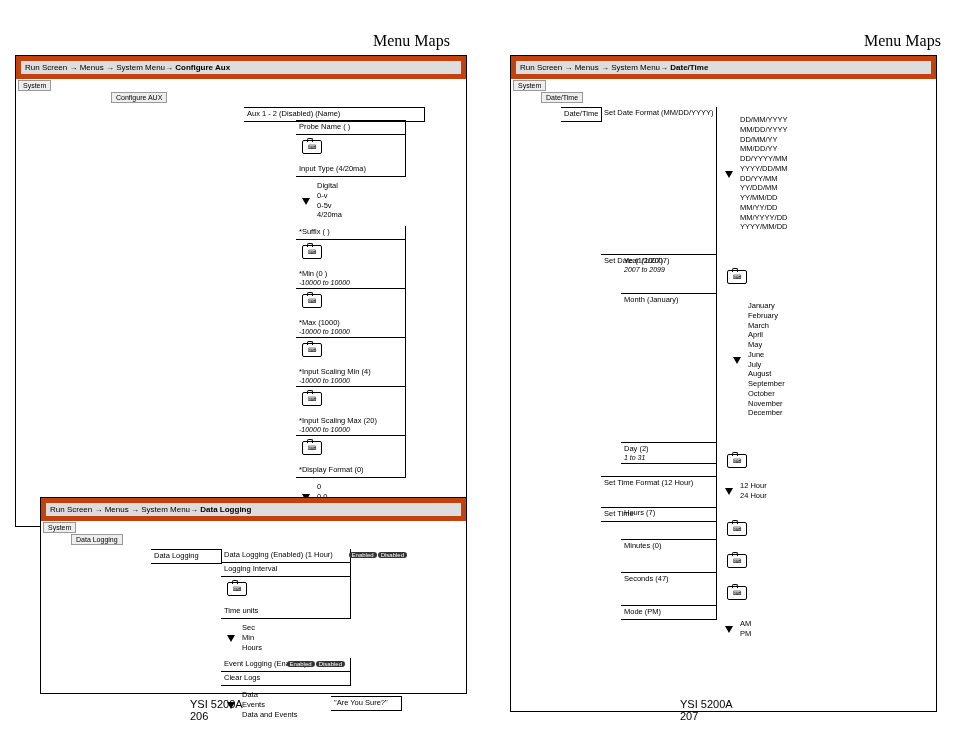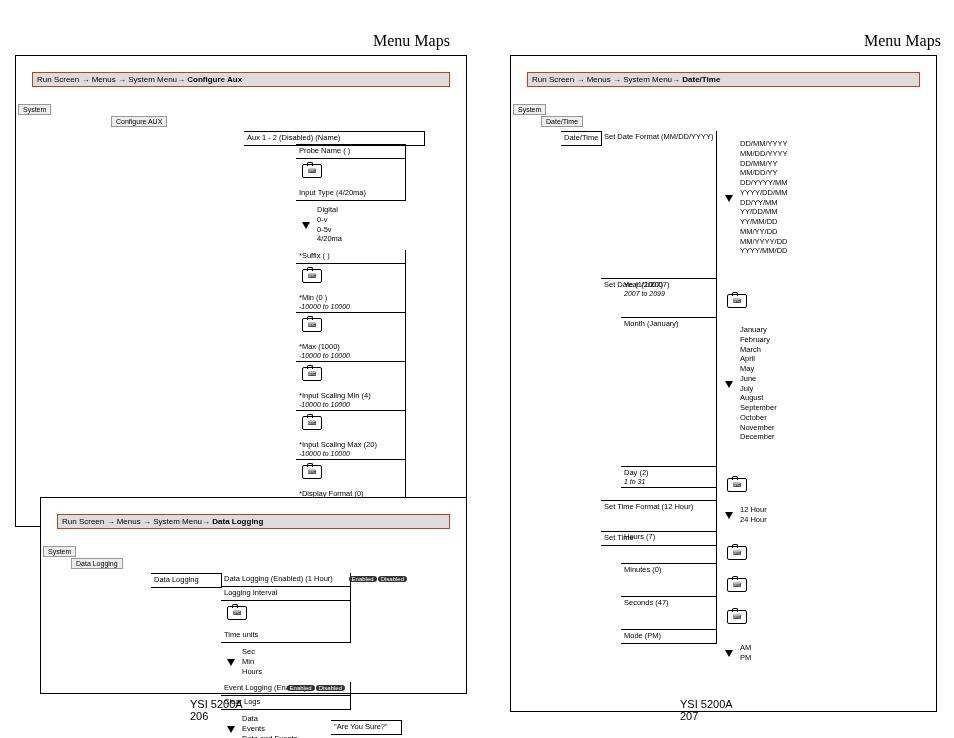--- a/index.html
+++ b/index.html
@@ -1,21 +1,21 @@
 <!DOCTYPE html>
 <html><head>
 <meta charset="utf-8">
 <style>
 body{margin:0;background:#fff;font-family:'Segoe UI',Arial,sans-serif;font-size:8px;color:#000;width:954px;height:738px;position:relative;overflow:hidden}
 .page{position:absolute;top:20px;border:1px solid #000;background:#fff}
 .page-left{left:15px;width:450px;height:470px}
 .page-left2{left:40px;top:497px;width:425px;height:195px}
 .page-right{left:510px;width:425px;height:655px}
 .section-title{position:absolute;font-size:16px;font-family:Liberation Serif, serif}
-.breadcrumb{background:#ddd;border:1px solid #c2410c;padding:2px 4px;font-size:8px;margin:16px}
+.breadcrumb{background:#ddd;border:5px solid #c2410c;padding:2px 4px;font-size:8px;margin:0}
 .breadcrumb b{font-weight:bold}
 .tab{display:inline-block;background:#eee;border:1px solid #999;padding:1px 4px;font-size:7px;margin-top:-1px}
 .content{position:relative;padding:2px}
 .col{position:absolute;border-top:1px solid #000;border-right:1px solid #000}
 .row{border-bottom:1px solid #000;padding:1px 3px;min-height:11px;font-size:7.5px;white-space:nowrap}
 .opt{font-size:7.5px;padding:0 3px;white-space:nowrap;line-height:1.3}
 .sub{font-style:italic;font-size:7px}
 .ic{display:inline-block;width:18px;height:12px;border:1px solid #000;border-radius:2px;font-size:6px;text-align:center;line-height:12px;margin:3px 0 3px 6px;vertical-align:top;position:relative}
 .ic::before{content:'';position:absolute;top:-3px;left:4px;width:4px;height:3px;border:1px solid #000;border-bottom:none;border-radius:2px 2px 0 0}
 .tri{display:inline-block;width:0;height:0;border-left:4px solid transparent;border-right:4px solid transparent;border-top:7px solid #000;margin:3px 4px 0 6px;vertical-align:top}
@@ -176,21 +176,21 @@
 
     
     <div class="col" style="left:110px;top:176px;width:95px;border-top:none;border-left:none;border-right:1px solid #000">
       <div class="row" style="border-top:none;height:36px"><span>Year (2007)</span><br><span class="sub">2007 to 2099</span></div>
       <div class="row" style="height:146px">Month (January)</div>
       <div class="row"><span>Day (2)</span><br><span class="sub">1 to 31</span></div>
     </div>
     <div style="position:absolute;left:210px;top:186px" class="icongroup">
         <span class="ic">⌨</span>
       </div>
-    <div style="position:absolute;left:208px;top:218px" class="icongroup">
+    <div style="position:absolute;left:216px;top:218px" class="icongroup">
       <span class="tri"></span>
       <div class="optstack">
         <div class="opt">January</div>
           <div class="opt">February</div>
         <div class="opt">March</div>
           <div class="opt">April</div>
         <div class="opt">May</div>
           <div class="opt">June</div>
         <div class="opt">July</div>
           <div class="opt">August</div>

